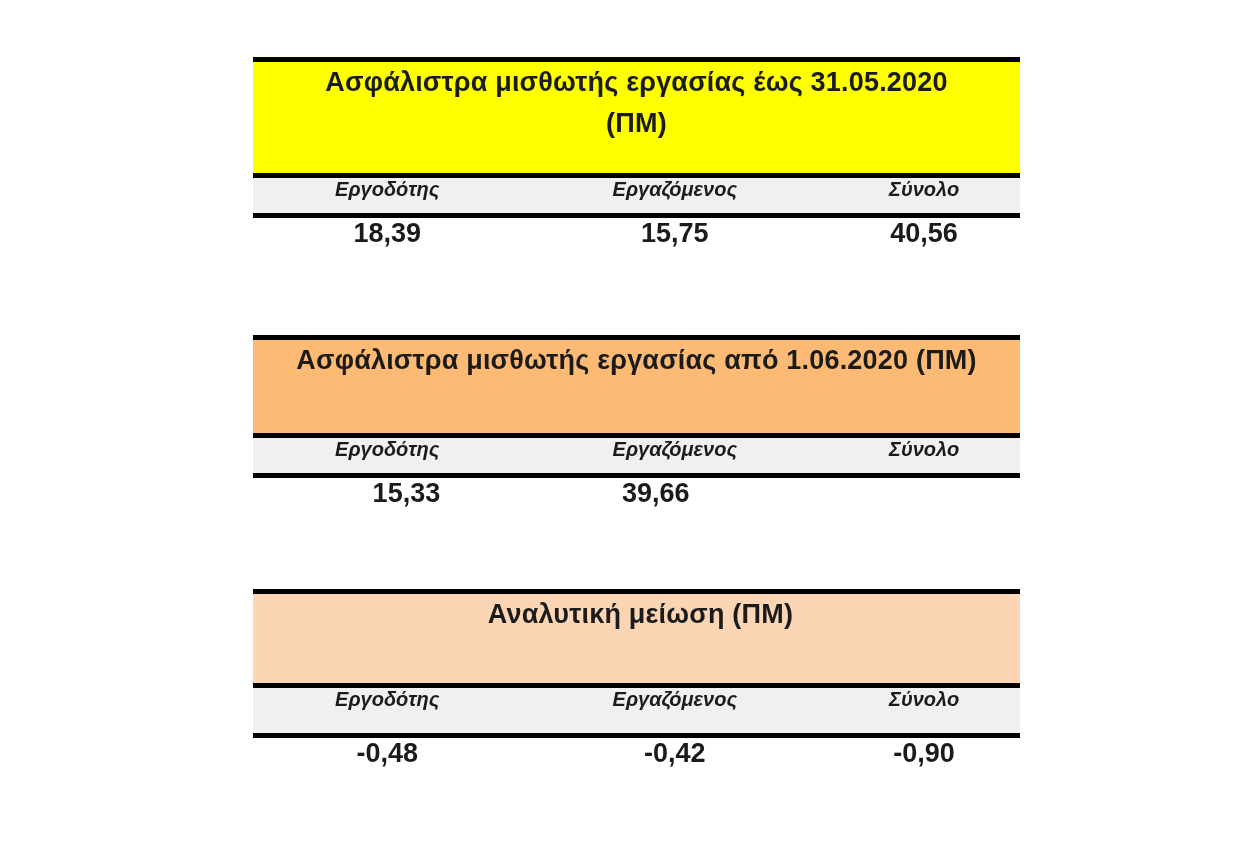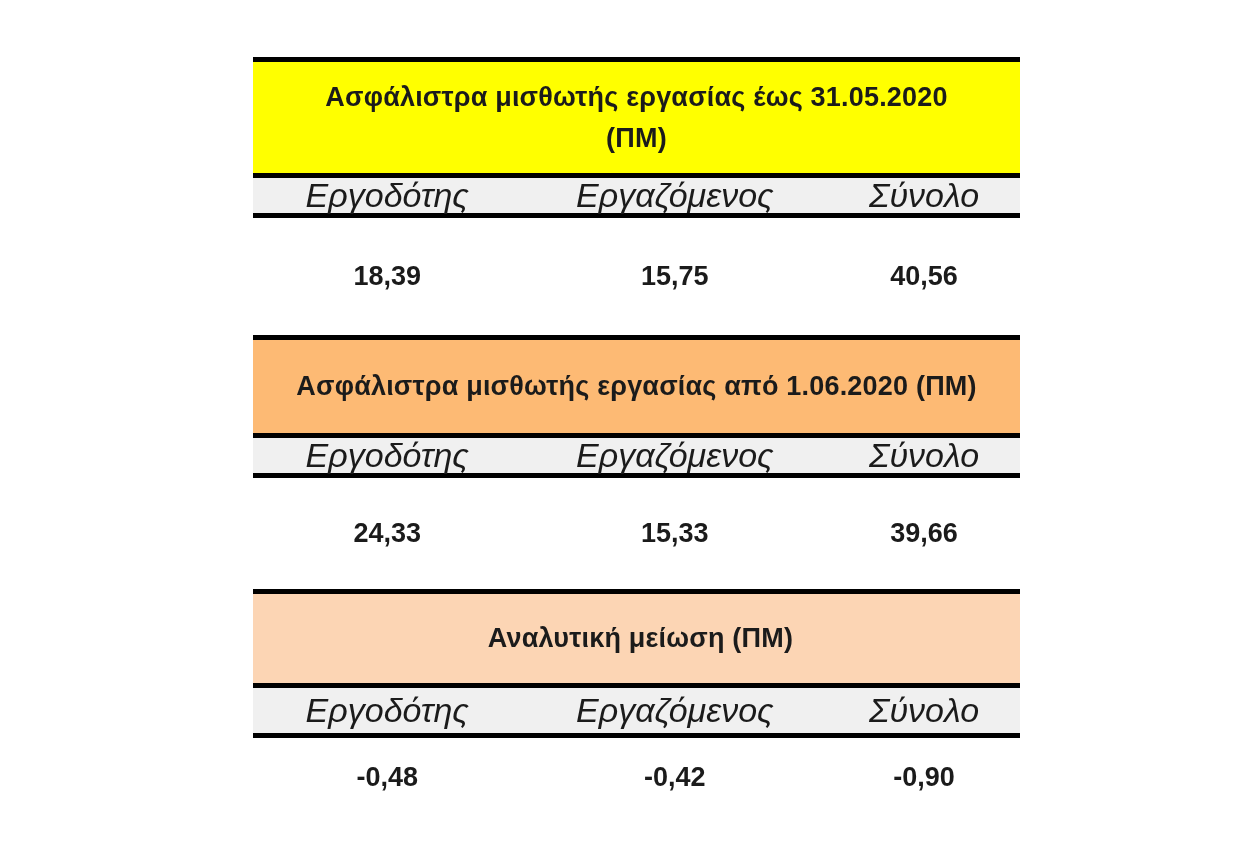--- a/index.html
+++ b/index.html
@@ -19,21 +19,21 @@
   }
   .stack {
     position: absolute;
     left: 253px;
     top: 57px;
     width: 767px;
   }
   .band {
     box-sizing: border-box;
     display: flex;
-    align-items: center;
+    align-items: flex-start;
     justify-content: center;
   }
   .title-band {
     border-top: 5px solid #000000;
     border-bottom: 5px solid #000000;
   }
   .head-band {
     background: #f0f0f0;
     border-bottom: 5px solid #000000;
   }
@@ -54,22 +54,22 @@
     display: flex;
   }
   .col {
     text-align: center;
     color: #1b1b1b;
   }
   .col.c1 { width: 35%; }
   .col.c2 { width: 40%; }
   .col.c3 { width: 25%; }
   .col-header {
-    font-size: 34px;
-    font-weight: 400;
+    font-size: 20px;
+    font-weight: 700;
     font-style: italic;
   }
   .value {
     font-size: 27px;
     font-weight: 700;
   }
   
   .s1 .title-band { height: 121px; } 
   .s1 .head-band  { height: 40px; }
   .s1 .value-band { height: 117px; }
@@ -113,21 +113,20 @@
       </div>
       <div class="band head-band" style="background-color: rgb(240, 240, 240);">
         <div class="cols">
           <div class="col c1 col-header">Εργοδότης</div>
           <div class="col c2 col-header">Εργαζόμενος</div>
           <div class="col c3 col-header">Σύνολο</div>
         </div>
       </div>
       <div class="band value-band">
         <div class="cols">
-          <div class="col c1 value">24,33</div>
           <div class="col c2 value">15,33</div>
           <div class="col c3 value">39,66</div>
         </div>
       </div>
     </section>
 
     <section class="s3">
       <div class="band title-band" style="background-color: rgb(252, 213, 180);">
         <div class="title">Αναλυτική μείωση (ΠΜ)</div>
       </div>

